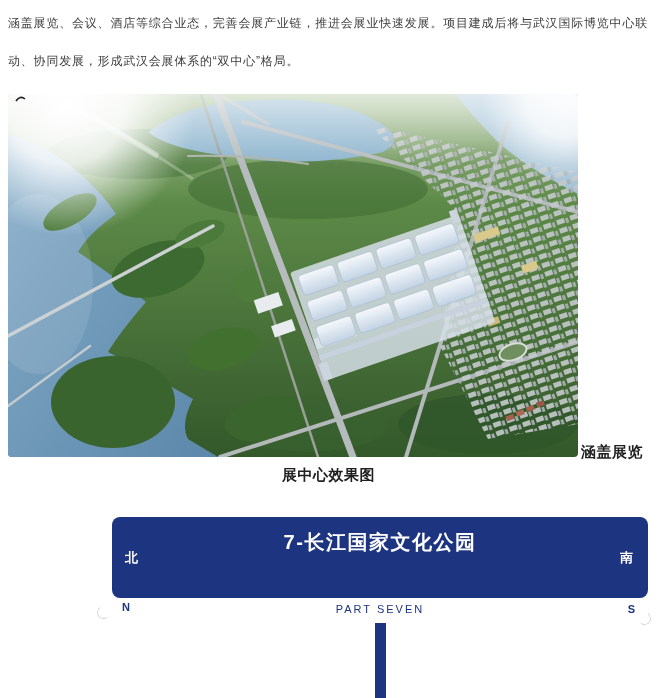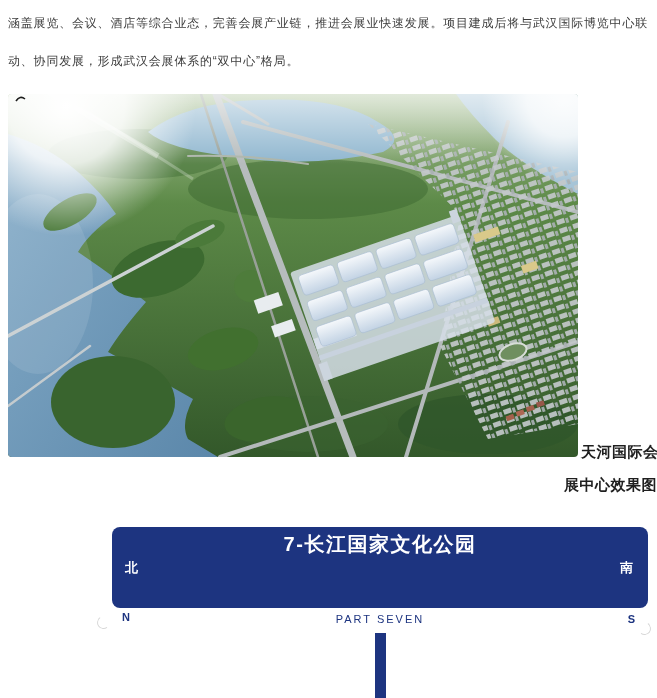--- a/index.html
+++ b/index.html
@@ -22,38 +22,38 @@
     width:570px;height:363px;border-radius:4px;overflow:hidden;
     flex:0 0 auto;display:block;cursor:pointer;
   }
   .aerial svg{display:block;width:100%;height:100%;}
   .caption-inline{
     font-size:15px;font-weight:bold;color:#1f1f1f;
     margin-left:3px;margin-bottom:-5px;white-space:nowrap;
     letter-spacing:0.5px;
   }
   .caption-below{
-    width:100%;text-align:right;margin-top:19px;
+    width:100%;text-align:center;margin-top:9px;
     font-size:15px;font-weight:bold;color:#1f1f1f;letter-spacing:0.5px;
   }
   
   .banner{
     position:relative;box-sizing:border-box;
     margin:32px 0 0 112px;width:536px;height:81px;
     background:#1d3480;border-radius:8px;
     color:#ffffff;text-align:center;
   }
   .banner .side{
     position:absolute;top:50%;transform:translateY(-50%);
     font-size:13px;font-weight:bold;letter-spacing:1px;
   }
   .banner .side.north{left:13px;}
   .banner .side.south{right:14px;}
   .banner-title{
-    padding-top:2px;font-size:20px;font-weight:bold;
+    padding-top:10px;font-size:20px;font-weight:bold;
     line-height:31px;letter-spacing:1.5px;
   }
   
   .subrow{
     position:relative;margin-left:112px;width:536px;height:17px;
     margin-top:3px;color:#1d3480;
   }
   .subrow .part{
     text-align:center;font-size:11px;letter-spacing:2px;
     line-height:17px;color:#1d3480;
@@ -196,21 +196,21 @@
 
       <rect x="0" y="0" width="570" height="70" fill="url(#haze)"></rect>
       <circle cx="58" cy="12" r="130" fill="url(#flare)"></circle>
       <circle cx="556" cy="6" r="82" fill="url(#flare)" opacity="0.9"></circle>
       <path d="M150,62 L30,-8" stroke="#ffffff" stroke-width="6" opacity="0.35"></path>
       <path d="M185,85 L55,2" stroke="#ffffff" stroke-width="3" opacity="0.25"></path>
 
       <path d="M8,7 q4,-6 9,-2" stroke="#1c1c1c" stroke-width="1.6" fill="none"></path>
     </svg>
   </div>
-  <span class="caption-inline">天河国际会</span>
+  <span class="caption-inline">涵盖展览</span>
 </div>
 <div class="caption-below">展中心效果图</div>
 
 <div class="banner">
   <span class="side north">北</span>
   <div class="banner-title">
     <div>7-长江国家文化公园</div>
   </div>
   <span class="side south">南</span>
 </div>

